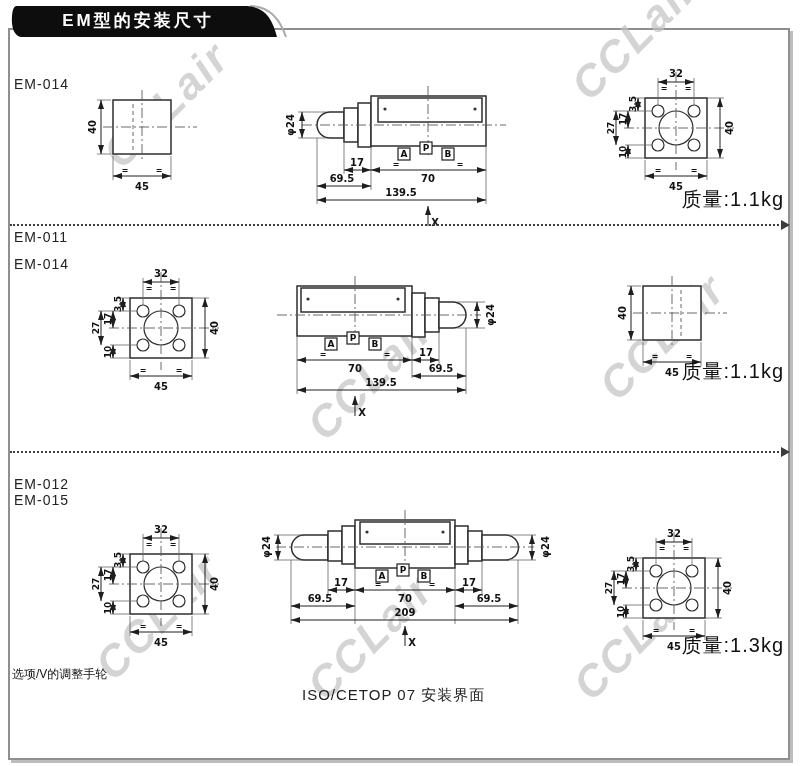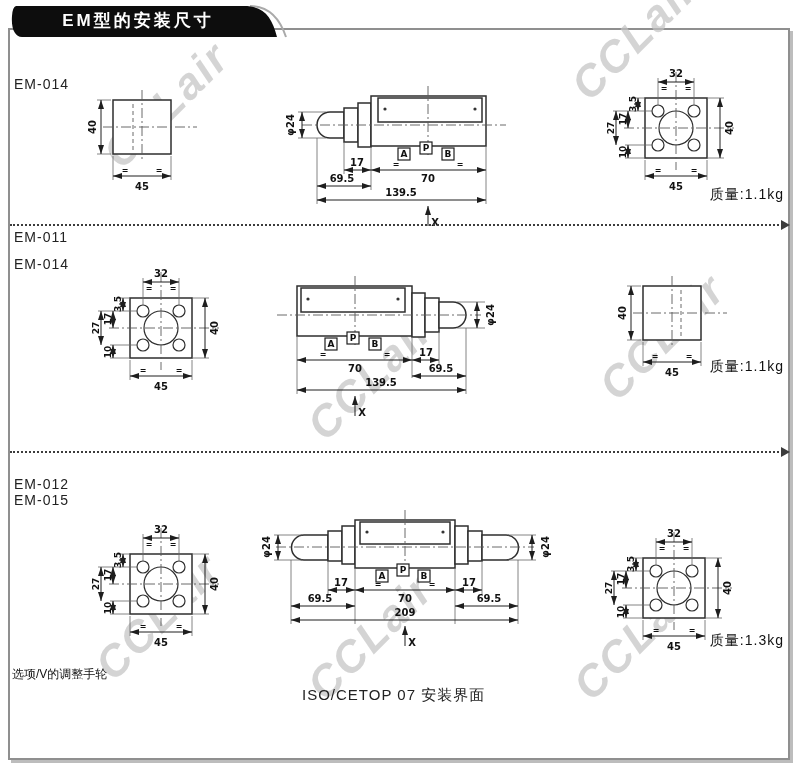--- a/index.html
+++ b/index.html
@@ -12,21 +12,21 @@
   #banner{position:absolute;left:6px;top:4px;width:290px;height:34px;}
   #banner-title{position:absolute;left:14px;top:8px;width:248px;height:26px;line-height:26px;
         text-align:center;color:#fff;font-weight:bold;font-size:17px;letter-spacing:3px;}
   
   .model-label{position:absolute;left:14px;font-size:14px;color:#222;letter-spacing:1px;}
   
   .divider{position:absolute;left:10px;width:776px;height:0;border-top:2px dotted #3c3c3c;}
   .divider .arrow{position:absolute;right:-4px;top:-6px;width:0;height:0;
         border-left:9px solid #3c3c3c;border-top:5px solid transparent;border-bottom:5px solid transparent;}
   
-  .weight{position:absolute;right:16px;font-size:14px;color:#111;letter-spacing:1px;}
+  .weight{position:absolute;right:16px;font-size:20px;color:#111;letter-spacing:1px;}
   
   .wm{position:absolute;font-size:44px;font-weight:bold;font-style:italic;color:#c3c3c3;
       opacity:.7;transform:rotate(-45deg);transform-origin:center;white-space:nowrap;
       pointer-events:none;letter-spacing:2px;}
   
   #footer-note{position:absolute;left:12px;top:666px;font-size:12px;font-weight:normal;color:#111;}
   #iso-block{position:absolute;left:302px;top:684px;font-size:15px;line-height:22px;
       color:#222;letter-spacing:1px;}
   
   svg{position:absolute;overflow:visible;}

